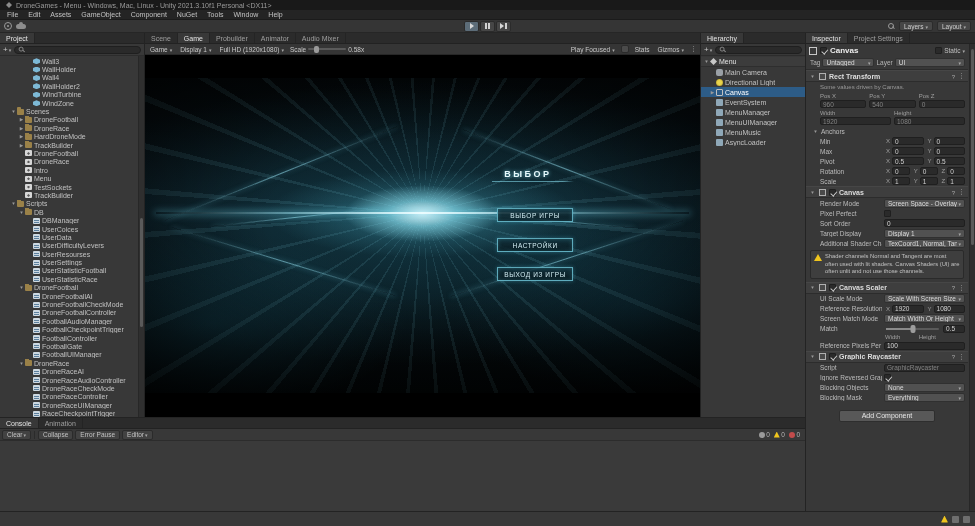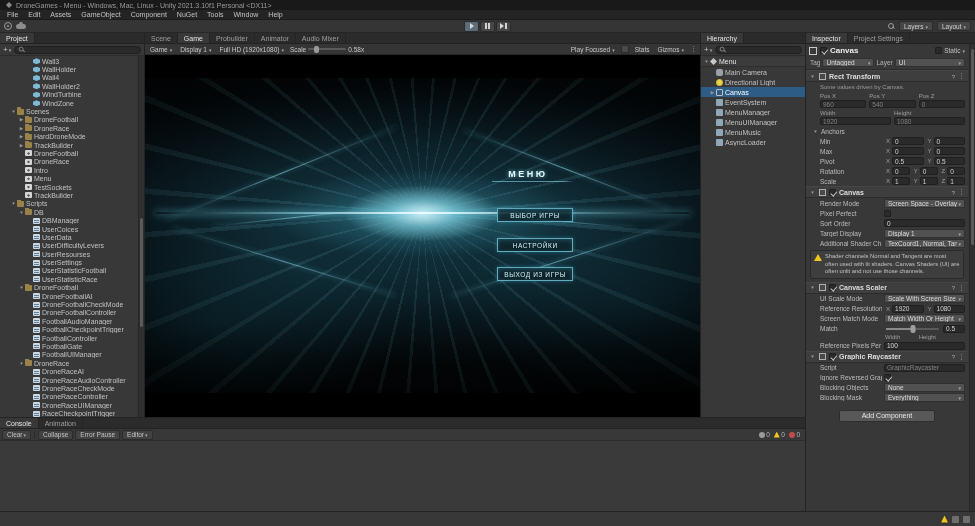--- a/index.html
+++ b/index.html
@@ -562,21 +562,21 @@
                 <div class="streak s1"></div>
                 <div class="streak s2"></div>
                 <div class="streak s3"></div>
                 <div class="streak s4"></div>
                 <div class="streak s5"></div>
                 <div class="streak s6"></div>
                 <div class="vignette"></div>
               </div>
               <div class="letterbox top"></div>
               <div class="letterbox bottom"></div>
-              <div class="menu-title">МЕНЮ</div>
+              <div class="menu-title">ВЫБОР</div>
               <div class="menu-btn b1">ВЫБОР ИГРЫ</div>
               <div class="menu-btn b2">НАСТРОЙКИ</div>
               <div class="menu-btn b3">ВЫХОД ИЗ ИГРЫ</div>
             </div>
           </div>
         </div>
 
         <div class="hierarchy">
           <div class="tabbar">
             <div class="tab active">

